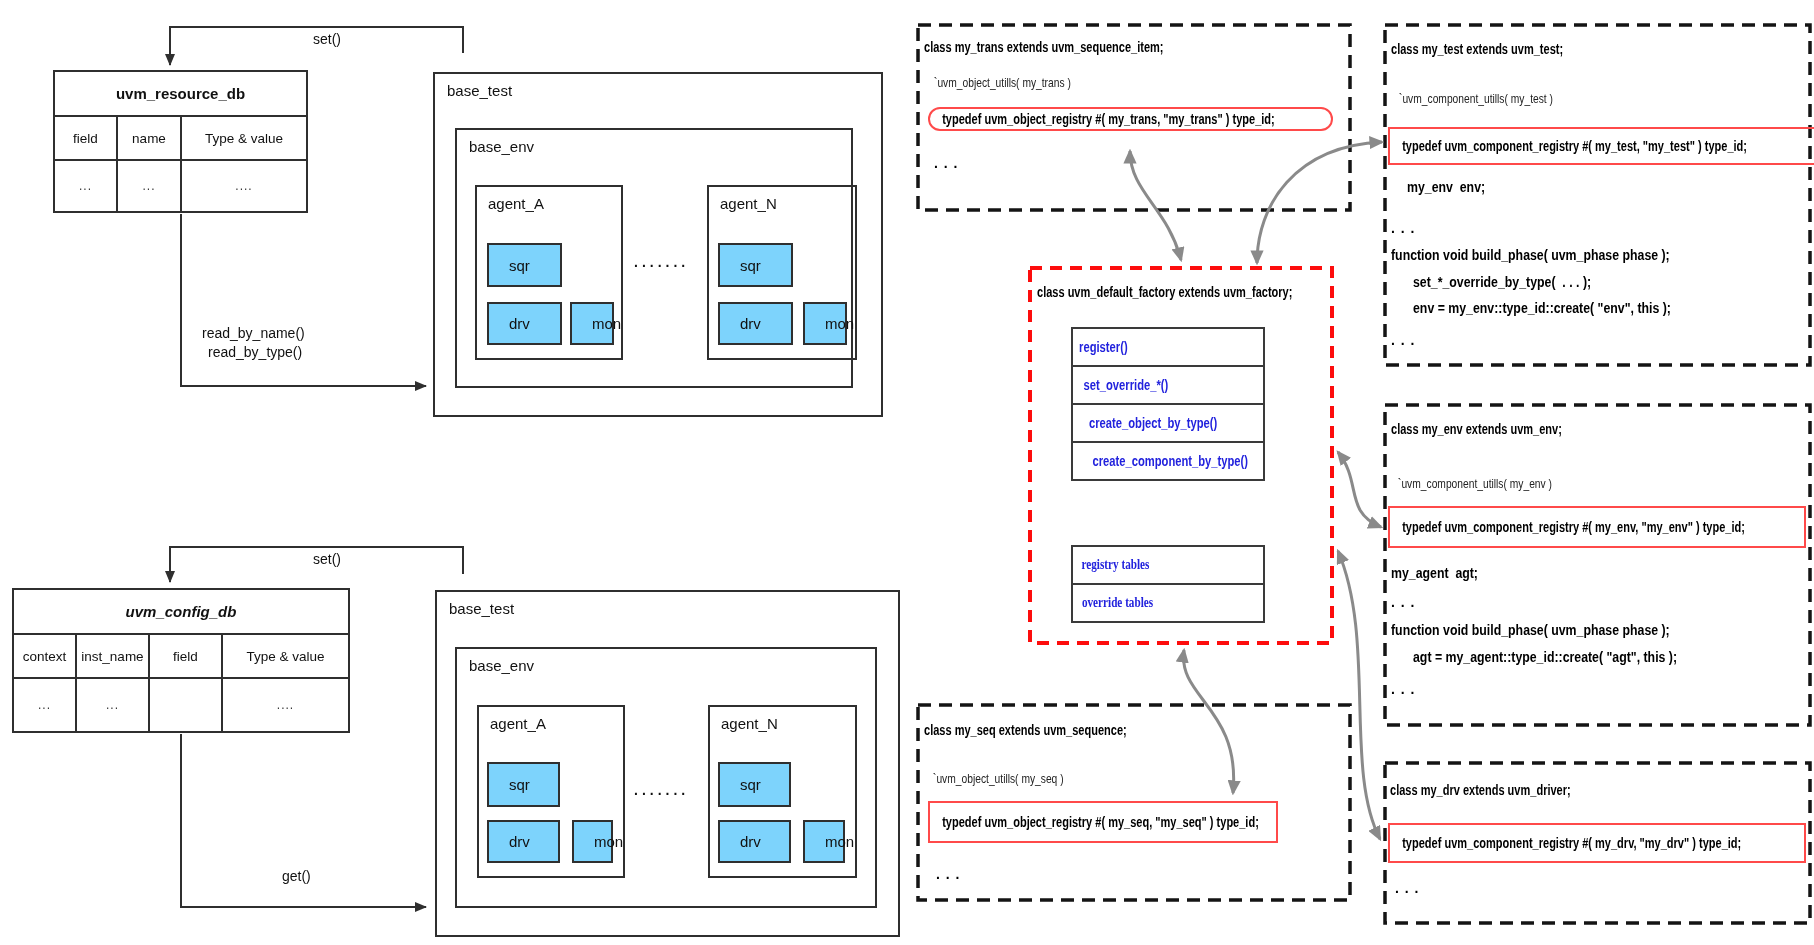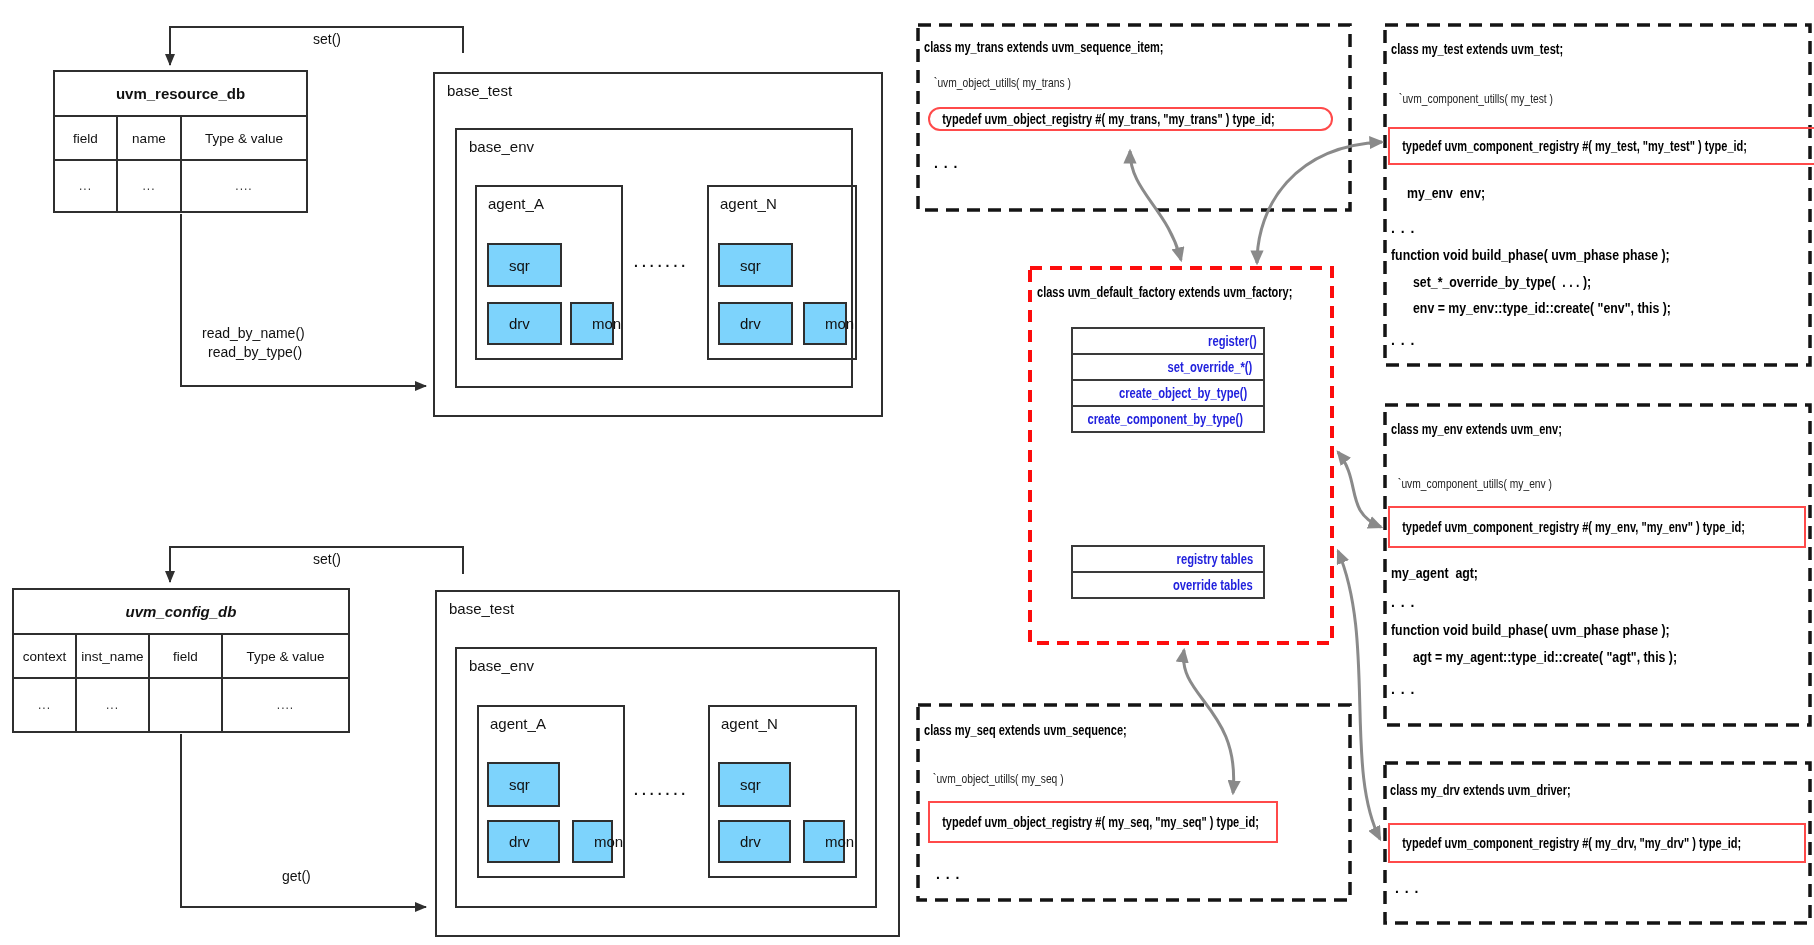--- a/index.html
+++ b/index.html
@@ -28,21 +28,21 @@
   .agdots{position:absolute;font-weight:bold;font-size:14px;letter-spacing:4px;white-space:pre;}
   
   .code{position:absolute;white-space:pre;line-height:17px;}
   .sq{display:inline-block;transform:scaleX(0.76);transform-origin:0 50%;font-weight:bold;font-size:14.5px;white-space:pre;color:#000;}
   .sqr{display:inline-block;transform:scaleX(0.76);transform-origin:0 50%;font-weight:400;font-size:13.5px;white-space:pre;color:#222;}
   .sqb{display:inline-block;transform:scaleX(0.85);transform-origin:0 50%;font-weight:bold;font-size:14.5px;white-space:pre;color:#000;}
   .dots3{position:absolute;font-weight:bold;font-size:14px;letter-spacing:1px;white-space:pre;color:#000;}
   .redbox{position:absolute;border:2.5px solid var(--highlight-red,#ff4a4a);box-sizing:border-box;display:flex;align-items:center;background:transparent;}
   .redbox .sq{padding-left:16px;}
   .fstack{position:absolute;}
-  .frow{height:28px;border:2px solid #3a3a3a;box-sizing:border-box;display:flex;align-items:center;justify-content:flex-end;background:#fff;}
+  .frow{height:40px;border:2px solid #3a3a3a;box-sizing:border-box;display:flex;align-items:center;justify-content:flex-start;background:#fff;}
   .frow + .frow{margin-top:-2px;}
   .msq{display:inline-block;transform:scaleX(0.8);transform-origin:50% 50%;font-weight:bold;font-size:14px;color:var(--method-blue,#2222dd);white-space:pre;}
 </style>
 </head>
 <body>
 
 <div class="canvas">
 
   <svg width="1814" height="945" viewBox="0 0 1814 945">
     <defs>
@@ -147,21 +147,21 @@
   <div class="redbox" style="left:928px;top:107px;width:405px;height:24px;border-radius:12px;">
       <span class="sq">typedef uvm_object_registry #( my_trans, "my_trans" ) type_id;</span>
     </div>
   <div class="dots3" style="left:934px;top:155px;">. . .</div>
 
   <div class="code" style="left:1391px;top:40px;"><span class="sq">class my_test extends uvm_test;</span></div>
   <div class="code" style="left:1399px;top:89px;"><span class="sqr">`uvm_component_utills( my_test )</span></div>
   <div class="redbox" style="left:1388px;top:127px;width:476px;height:38px;">
       <span class="sq">typedef uvm_component_registry #( my_test, "my_test" ) type_id;</span>
     </div>
-  <div class="code" style="left:1391px;top:184px;padding-left:16px;"><span class="sqb">my_env  env;</span></div>
+  <div class="code" style="left:1391px;top:178px;padding-left:16px;"><span class="sqb">my_env  env;</span></div>
   <div class="dots3" style="left:1391px;top:220px;">. . .</div>
   <div class="code" style="left:1391px;top:246px;"><span class="sqb">function void build_phase( uvm_phase phase );</span></div>
   <div class="code" style="left:1413px;top:273px;"><span class="sqb">set_*_override_by_type(  . . . );</span></div>
   <div class="code" style="left:1413px;top:299px;"><span class="sqb">env = my_env::type_id::create( "env", this );</span></div>
   <div class="dots3" style="left:1391px;top:332px;">. . .</div>
 
   <div class="code" style="left:1037px;top:283px;text-decoration:underline;"><span class="sq">class uvm_default_factory extends uvm_factory;</span></div>
   <div class="fstack" style="left:1071px;top:327px;width:194px;">
     <div class="frow">
         <span class="msq">register()</span>
@@ -169,21 +169,21 @@
     <div class="frow">
         <span class="msq">set_override_*()</span>
       </div>
     <div class="frow">
         <span class="msq">create_object_by_type()</span>
       </div>
     <div class="frow">
         <span class="msq">create_component_by_type()</span>
       </div>
   </div>
-  <div class="fstack" style="left:1071px;top:545px;width:194px;">
+  <div class="fstack" style="left:1071px;top:545px;width:194px;font-family:Liberation Serif, serif;">
     <div class="frow">
         <span class="msq">registry tables</span>
       </div>
     <div class="frow">
         <span class="msq">override tables</span>
       </div>
   </div>
 
   <div class="code" style="left:1391px;top:420px;"><span class="sq">class my_env extends uvm_env;</span></div>
   <div class="code" style="left:1398px;top:474px;"><span class="sqr">`uvm_component_utills( my_env )</span></div>

